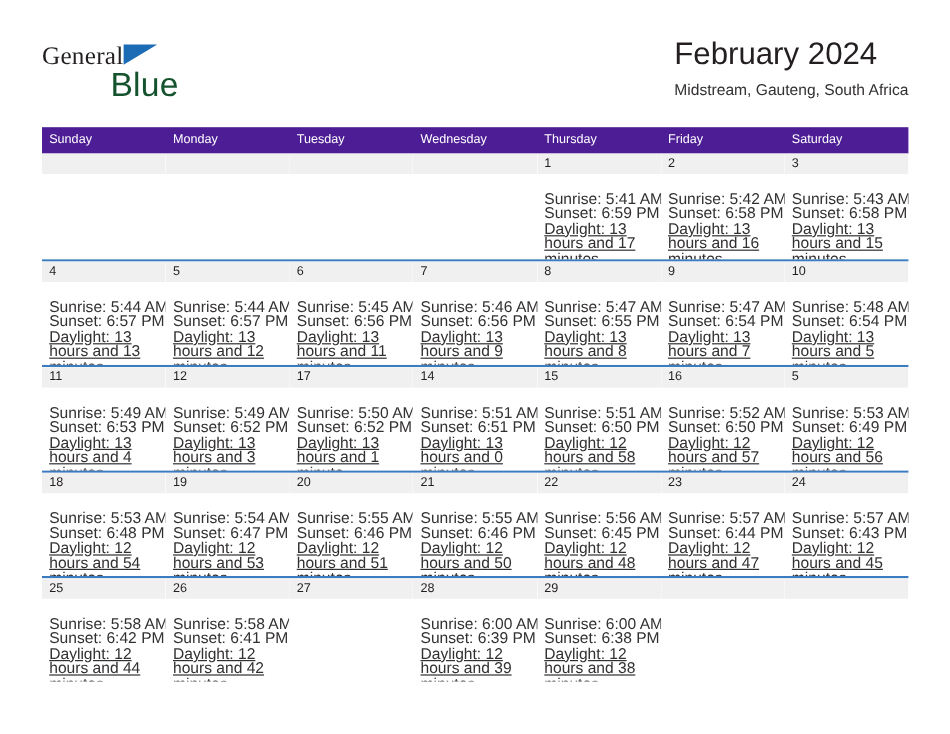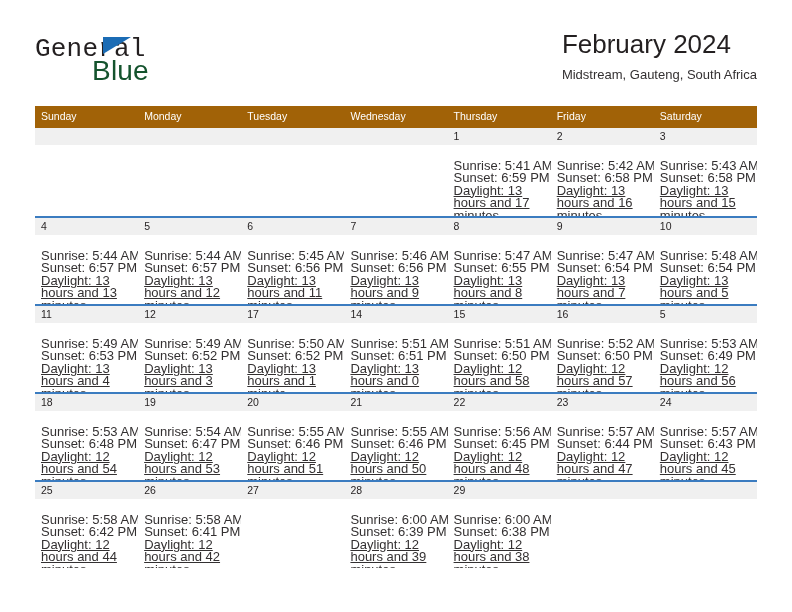--- a/index.html
+++ b/index.html
@@ -33,24 +33,24 @@
     position: absolute;
     left: 0;
     top: 4px;
     width: 210px;
     height: 56px;
   }
   .brand-general {
     position: absolute;
     left: 0;
     top: 0;
-    font-size: 26px;
+    font-size: 21px;
     letter-spacing: 0.2px;
     color: #231f20;
-    font-family: Liberation Mono, monospace;
+    font-family: Liberation Serif, serif;
   }
   .brand-tri {
     position: absolute;
     left: 68px;
     top: 3px;
     width: 0;
     height: 0;
     border-left: 28px solid #1b6cb5;
     border-bottom: 17px solid transparent;
   }
@@ -84,21 +84,21 @@
 
   
   .calendar {
     position: absolute;
     left: 35px;
     top: 106px;
     width: 722px;
   }
   .dow-row {
     display: flex;
-    background: #a16207;
+    background: #4c1d95;
   }
   .dow {
     flex: 1 1 0;
     box-sizing: border-box;
     padding: 4px 0 5px 6px;
     font-size: 10.5px;
     color: #ffffff;
     line-height: 1.2;
   }
   .week {

